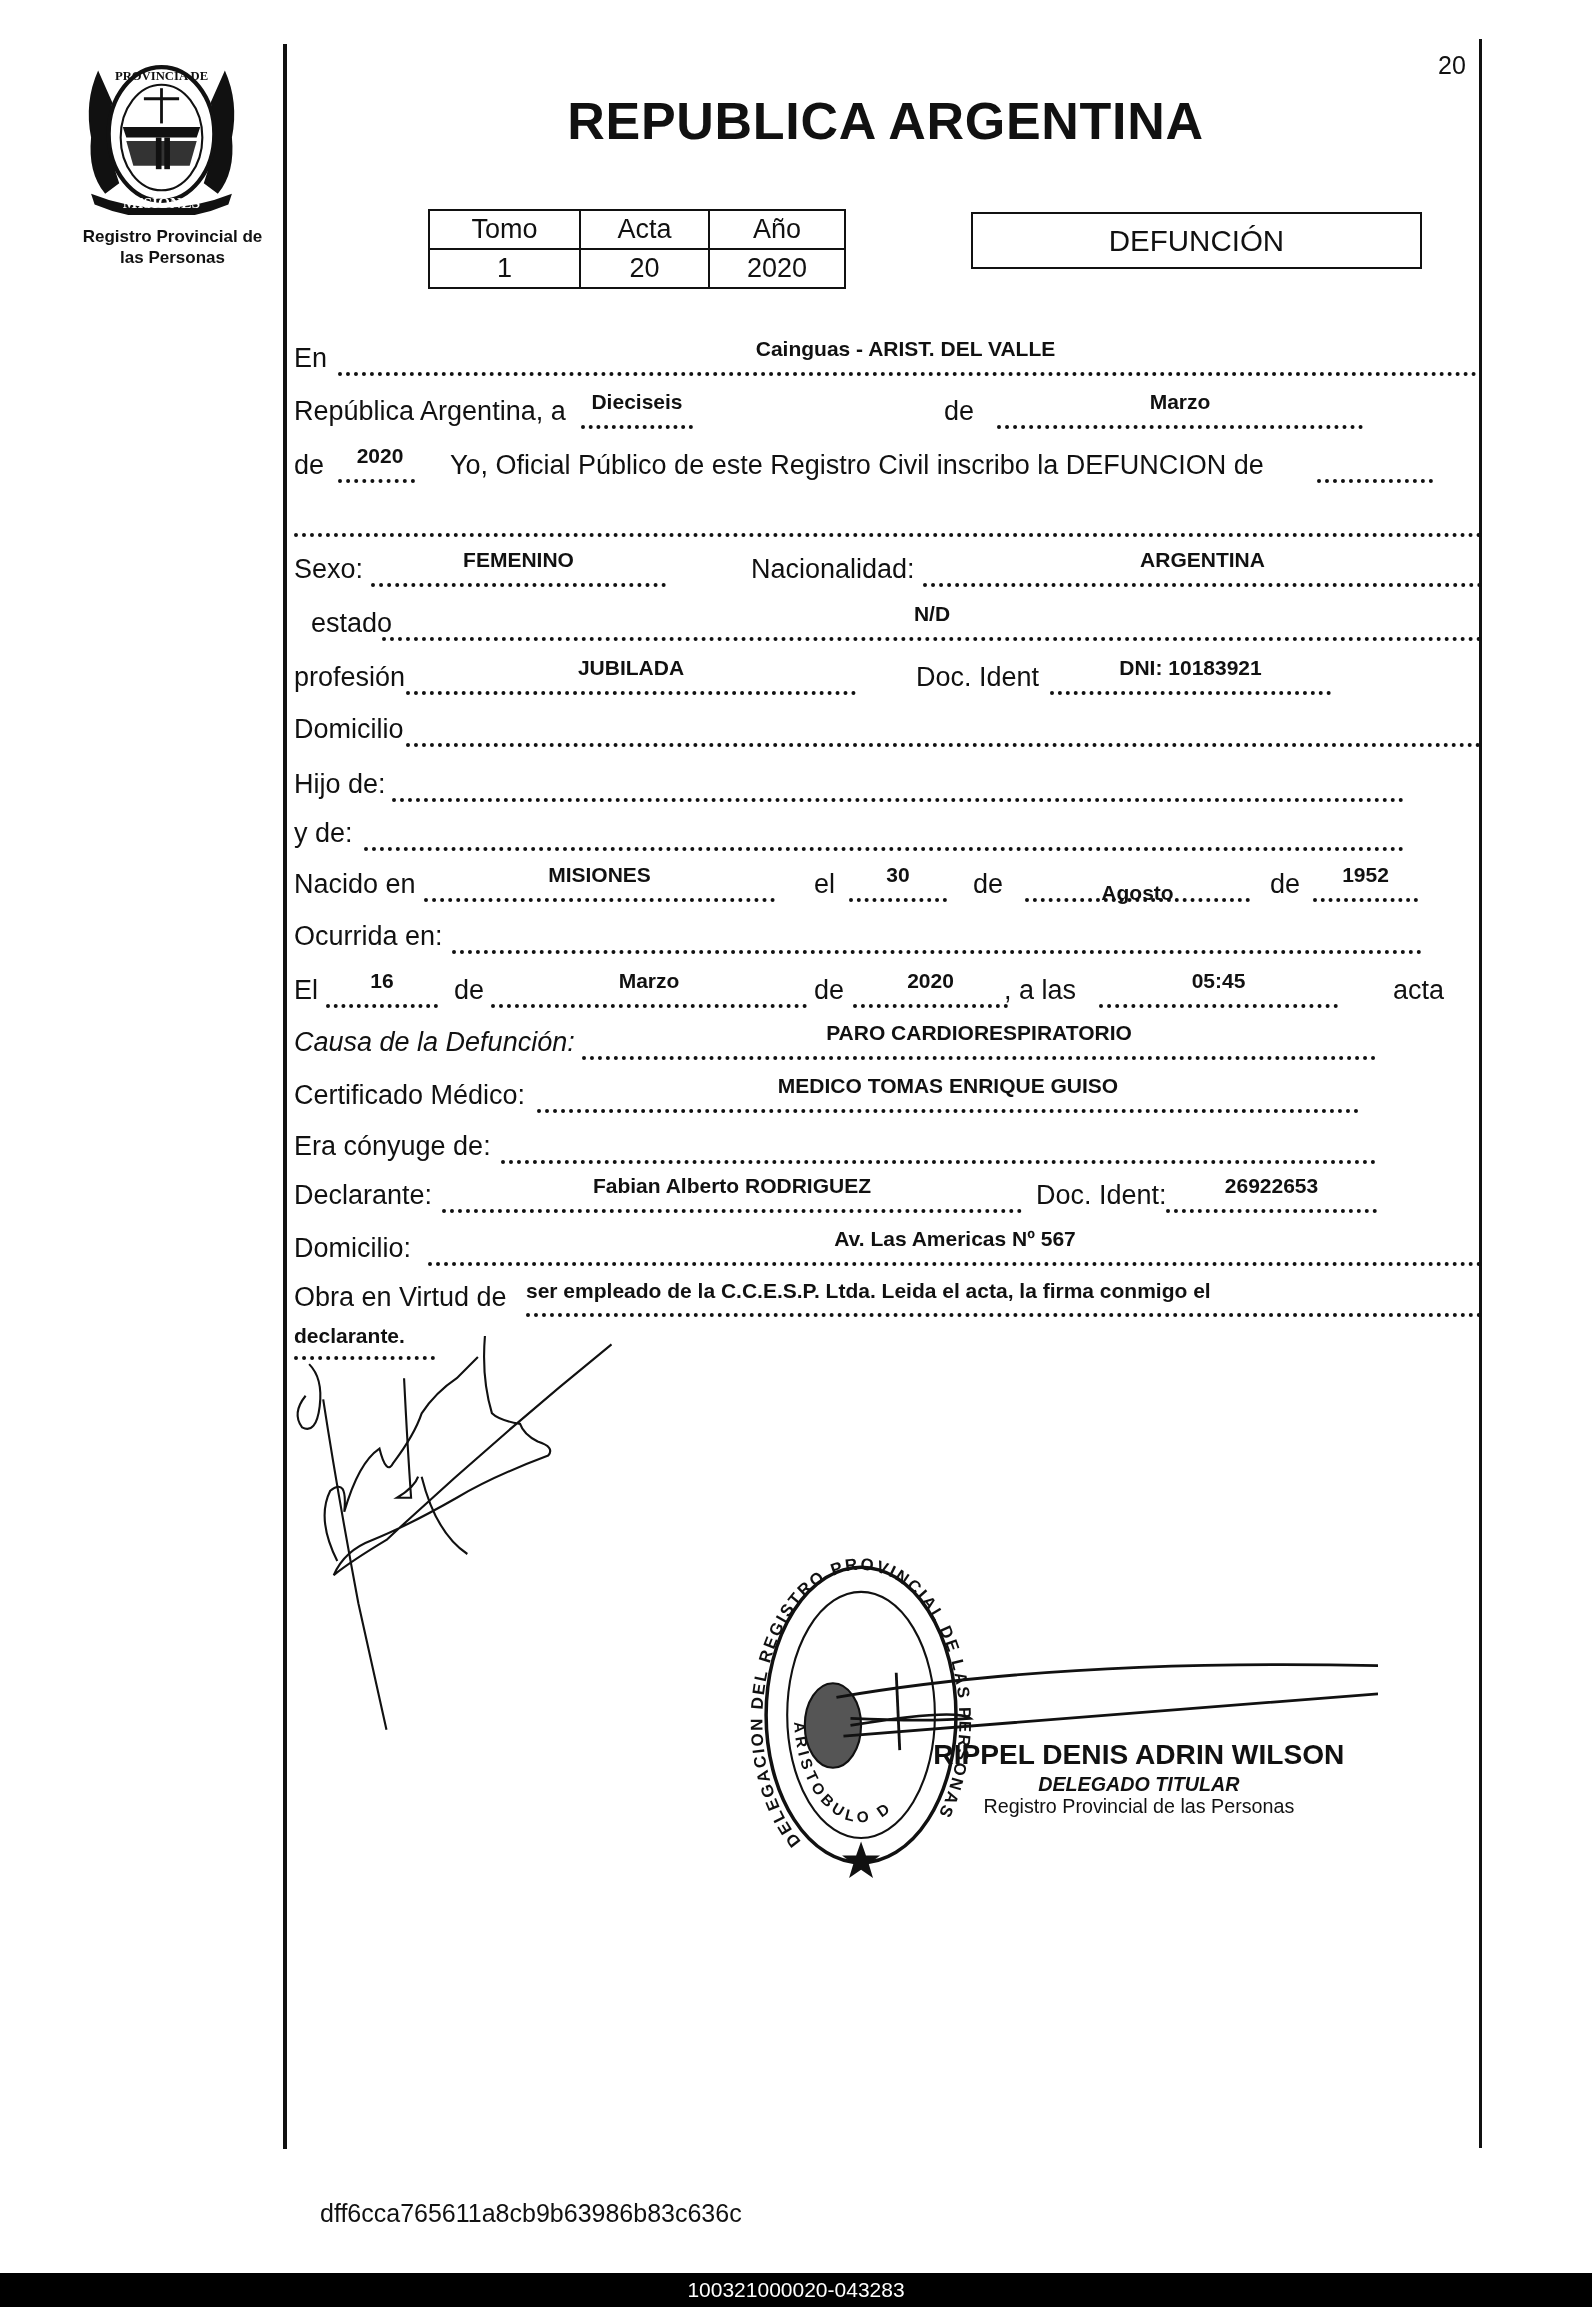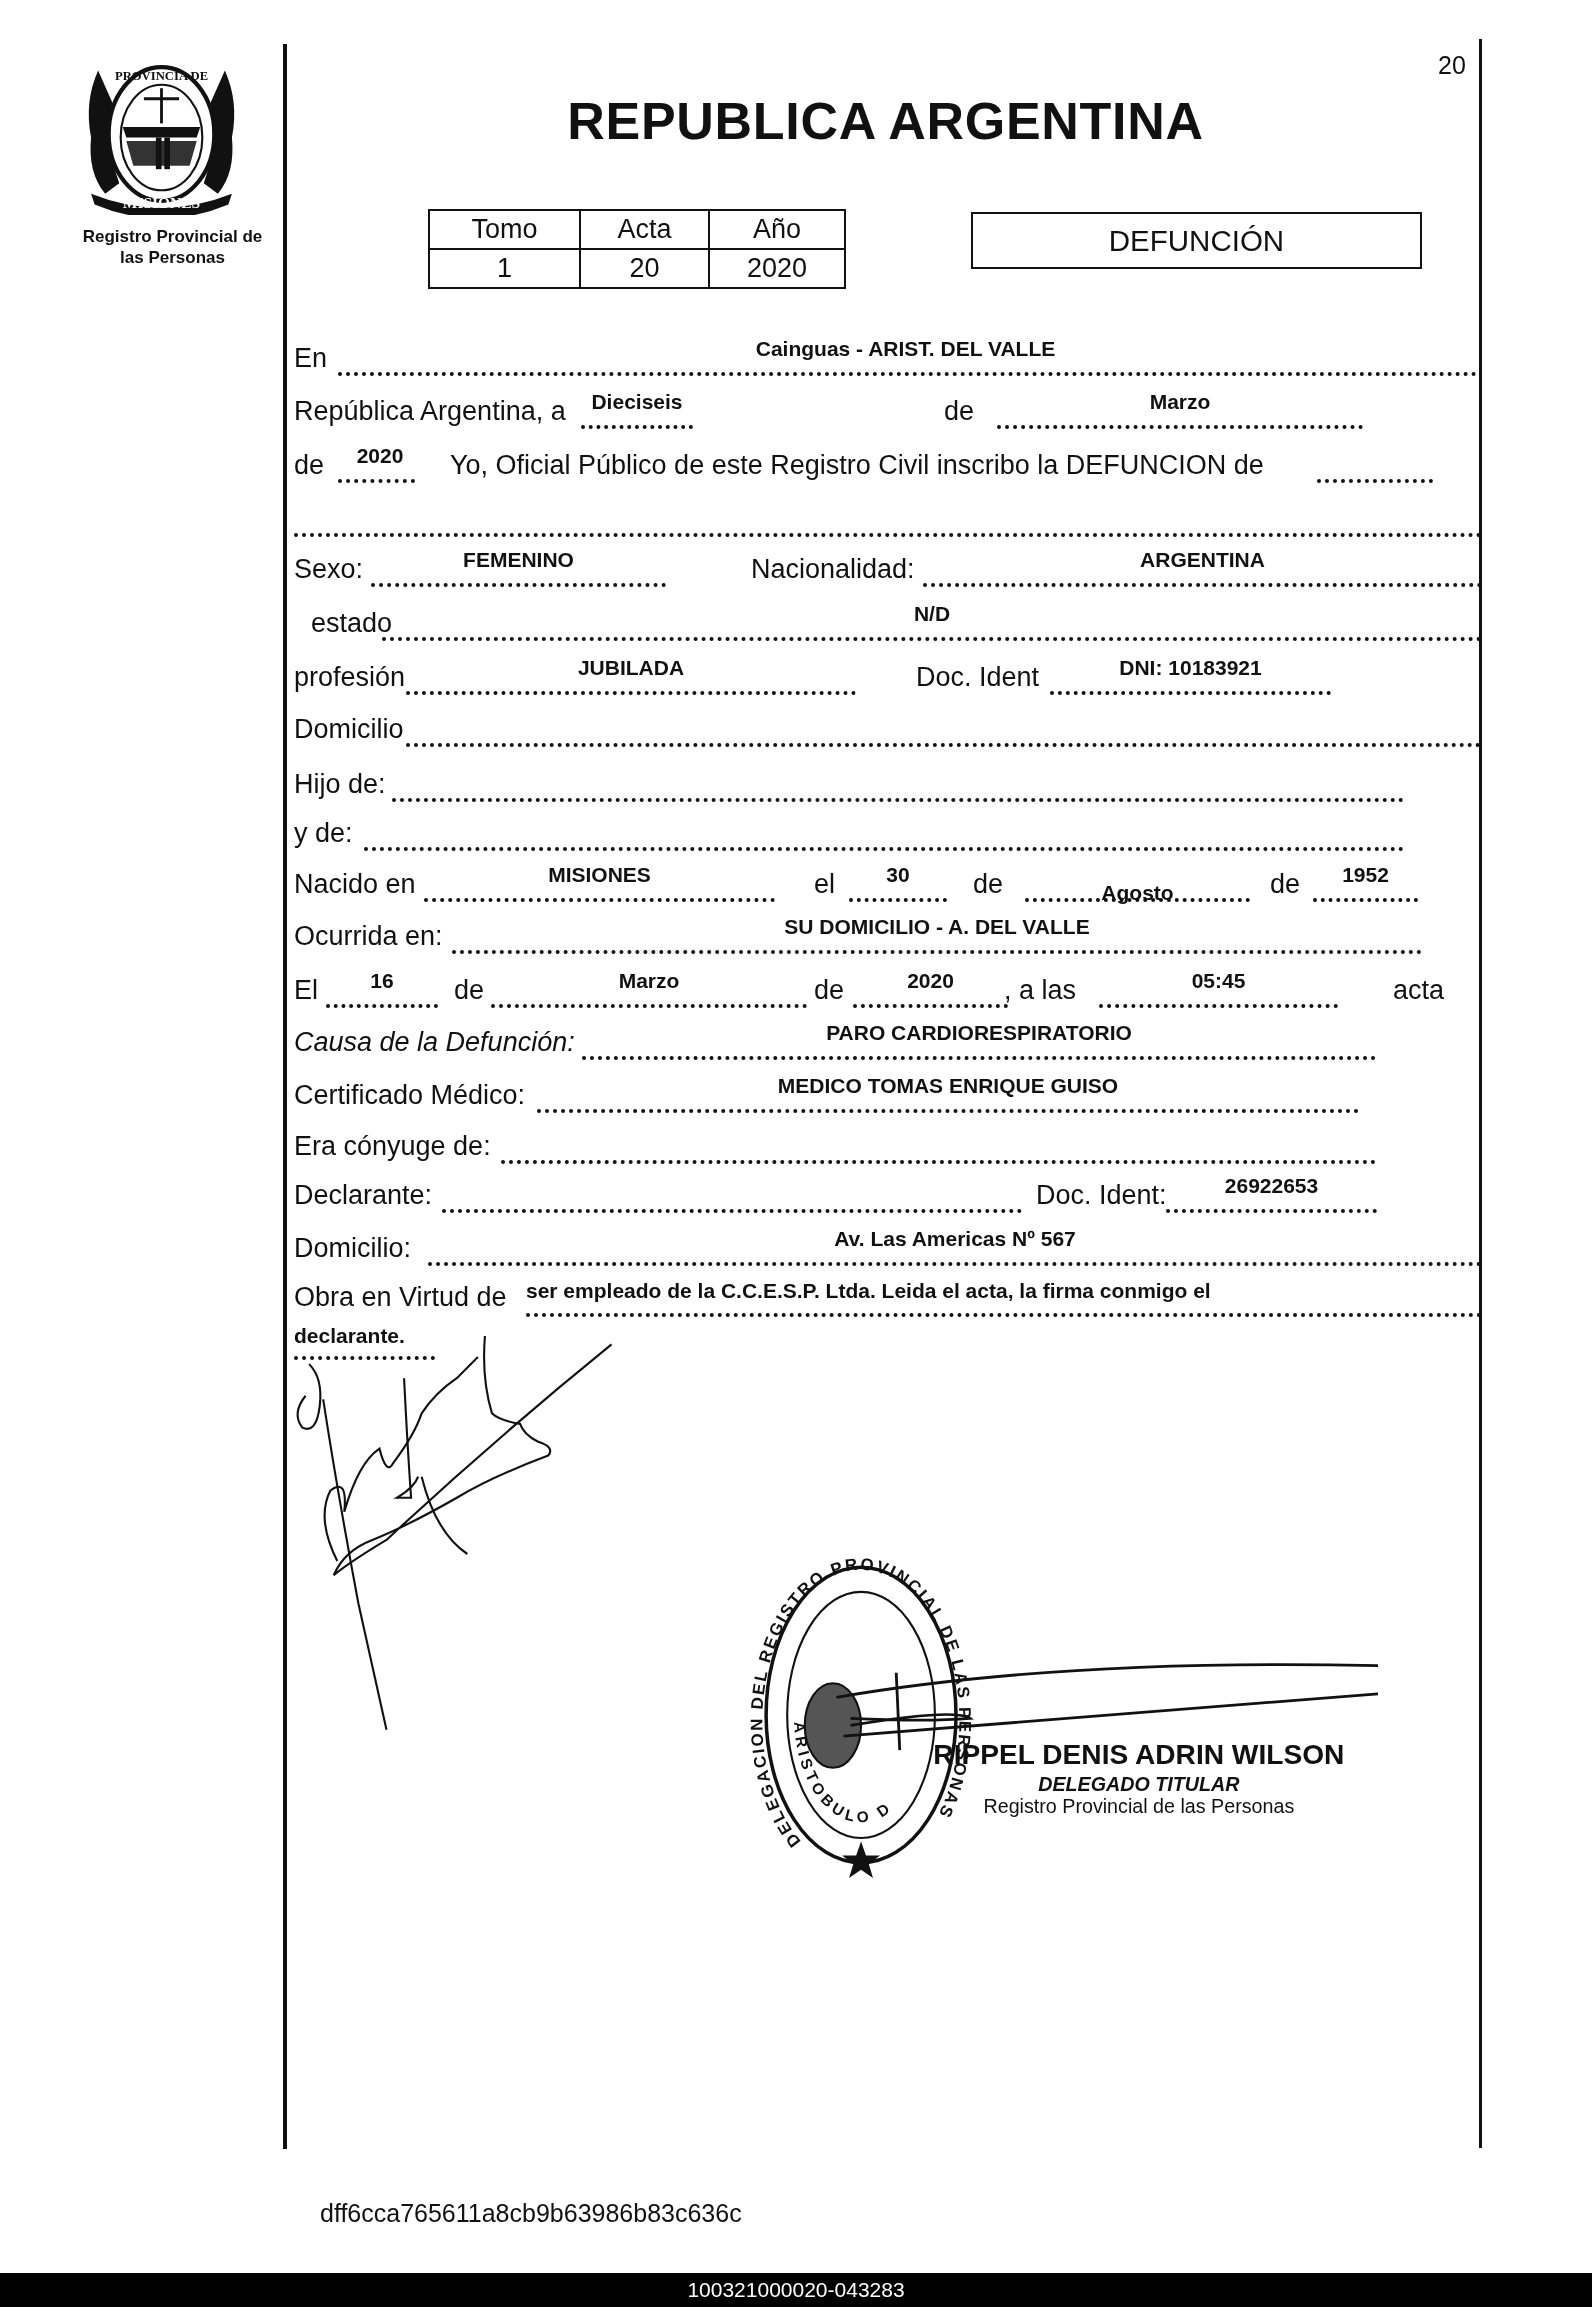--- a/index.html
+++ b/index.html
@@ -157,21 +157,20 @@
   <span class="lbl" style="left:679px;top:5.6px;">de</span>
   <span class="val" style="left:731px;width:225px;top:18px;">Agosto</span>
   <div class="dots" style="left:731px;width:225px;top:35px;"></div>
   <span class="lbl" style="left:976px;top:5.6px;">de</span>
   <span class="val" style="left:1019px;width:105px;top:0;">1952</span>
   <div class="dots" style="left:1019px;width:105px;top:35px;"></div>
 </div>
 
 <div class="row" style="top:915px;width:1188px;">
   <span class="lbl" style="left:0;top:5.6px;">Ocurrida en:</span>
-  <span class="val" style="left:158px;width:970px;top:0;">SU DOMICILIO - A. DEL VALLE</span>
   <div class="dots" style="left:158px;width:970px;top:35px;"></div>
 </div>
 
 <div class="row" style="top:969px;width:1188px;">
   <span class="lbl" style="left:0;top:5.6px;">El</span>
   <span class="val" style="left:32px;width:112px;top:0;">16</span>
   <div class="dots" style="left:32px;width:112px;top:35px;"></div>
   <span class="lbl" style="left:160px;top:5.6px;">de</span>
   <span class="val" style="left:197px;width:316px;top:0;">Marzo</span>
   <div class="dots" style="left:197px;width:316px;top:35px;"></div>
@@ -197,20 +196,21 @@
 </div>
 
 <div class="row" style="top:1125px;width:1188px;">
   <span class="lbl" style="left:0;top:5.6px;">Era cónyuge de:</span>
   <span class="val" style="left:207px;width:875px;top:0;"></span>
   <div class="dots" style="left:207px;width:875px;top:35px;"></div>
 </div>
 
 <div class="row" style="top:1174px;width:1188px;">
   <span class="lbl" style="left:0;top:5.6px;">Declarante:</span>
+  <span class="val" style="left:148px;width:580px;top:0;">Fabian Alberto RODRIGUEZ</span>
   <div class="dots" style="left:148px;width:580px;top:35px;"></div>
   <span class="lbl" style="left:742px;top:5.6px;">Doc. Ident:</span>
   <span class="val" style="left:872px;width:211px;top:0;">26922653</span>
   <div class="dots" style="left:872px;width:211px;top:35px;"></div>
 </div>
 
 <div class="row" style="top:1227px;width:1188px;">
   <span class="lbl" style="left:0;top:5.6px;">Domicilio:</span>
   <span class="val" style="left:134px;width:1054px;top:0;">Av. Las Americas Nº 567</span>
   <div class="dots" style="left:134px;width:1054px;top:35px;"></div>

